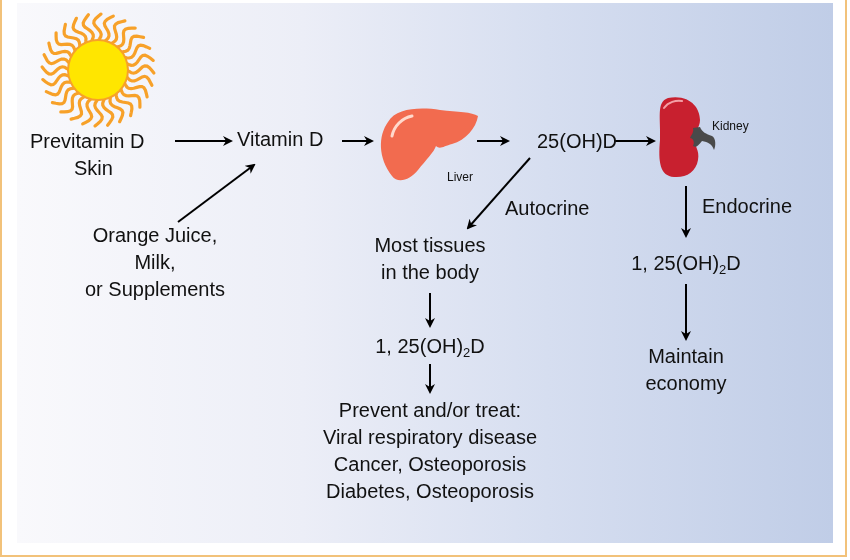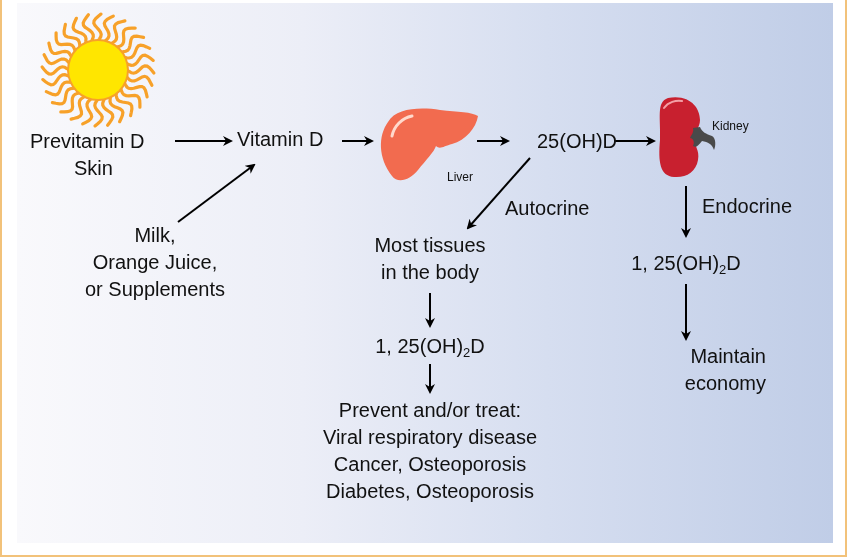--- a/index.html
+++ b/index.html
@@ -103,42 +103,42 @@
 
 <div class="lbl" style="left:237px; top:126px;">Vitamin D</div>
 
 <div class="lbl sm" style="left:404px; top:167px;margin-left:43px;">Liver</div>
 
 <div class="lbl" style="left:513px; top:128px;margin-left:24px;">25(OH)D</div>
 
 <div class="lbl sm" style="left:712px; top:116px;">Kidney</div>
 
 <div class="lbl" style="left:70px; top:222px; width:170px;">
+  <div>Orange Juice,</div>
   <div>Milk,</div>
-  <div>Orange Juice,</div>
   <div>or Supplements</div>
 </div>
 
 <div class="lbl" style="left:505px; top:195px;">Autocrine</div>
 <div class="lbl" style="left:702px; top:193px;">Endocrine</div>
 
 <div class="lbl" style="left:340px; top:232px; width:180px;">
   <div>Most tissues</div>
   <div>in the body</div>
 </div>
 
 <div class="lbl" style="left:340px; top:333px; width:180px;">
   <span>1, 25(OH)</span><sub>2</sub><span>D</span>
 </div>
 
 <div class="lbl" style="left:596px; top:250px; width:180px;">
   <span>1, 25(OH)</span><sub>2</sub><span>D</span>
 </div>
 
-<div class="lbl" style="left:606px; top:343px; width:160px;text-align:right;">
+<div class="lbl" style="left:606px; top:343px; width:160px;">
   <div>Maintain</div>
   <div>economy</div>
 </div>
 
 <div class="lbl" style="left:250px; top:397px; width:360px;">
   <div>Prevent and/or treat:</div>
   <div>Viral respiratory disease</div>
   <div>Cancer, Osteoporosis</div>
   <div>Diabetes, Osteoporosis</div>
 </div>

